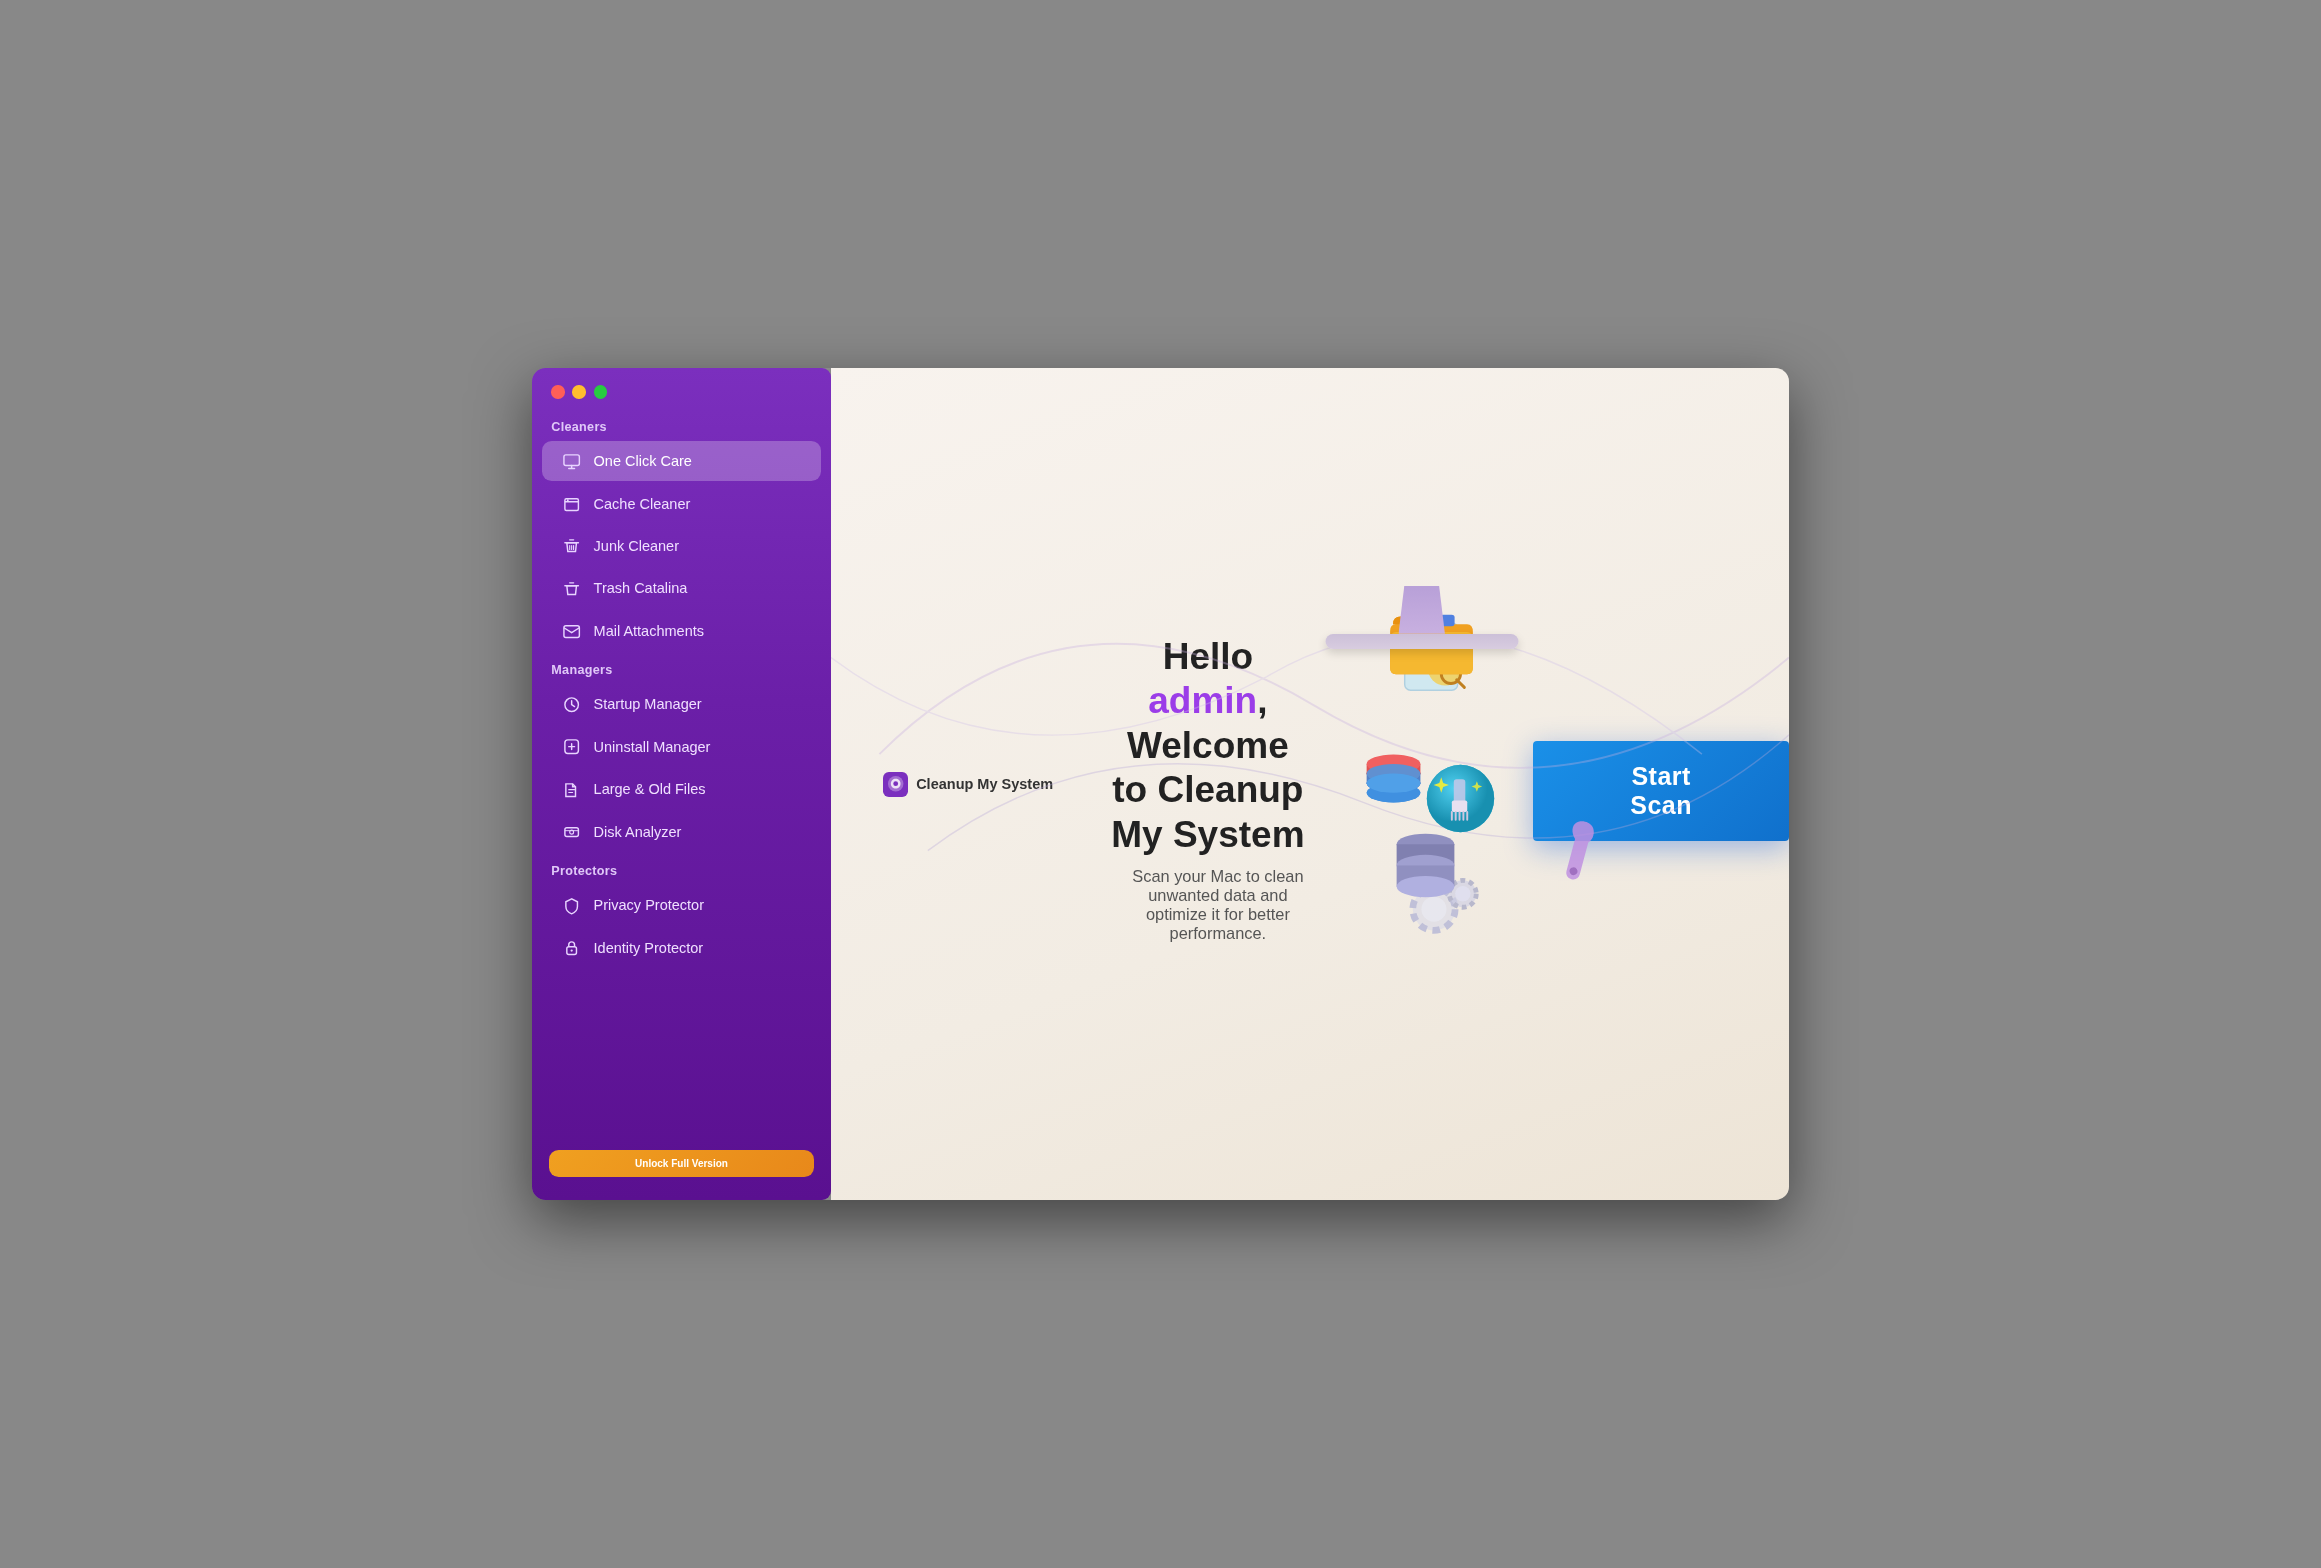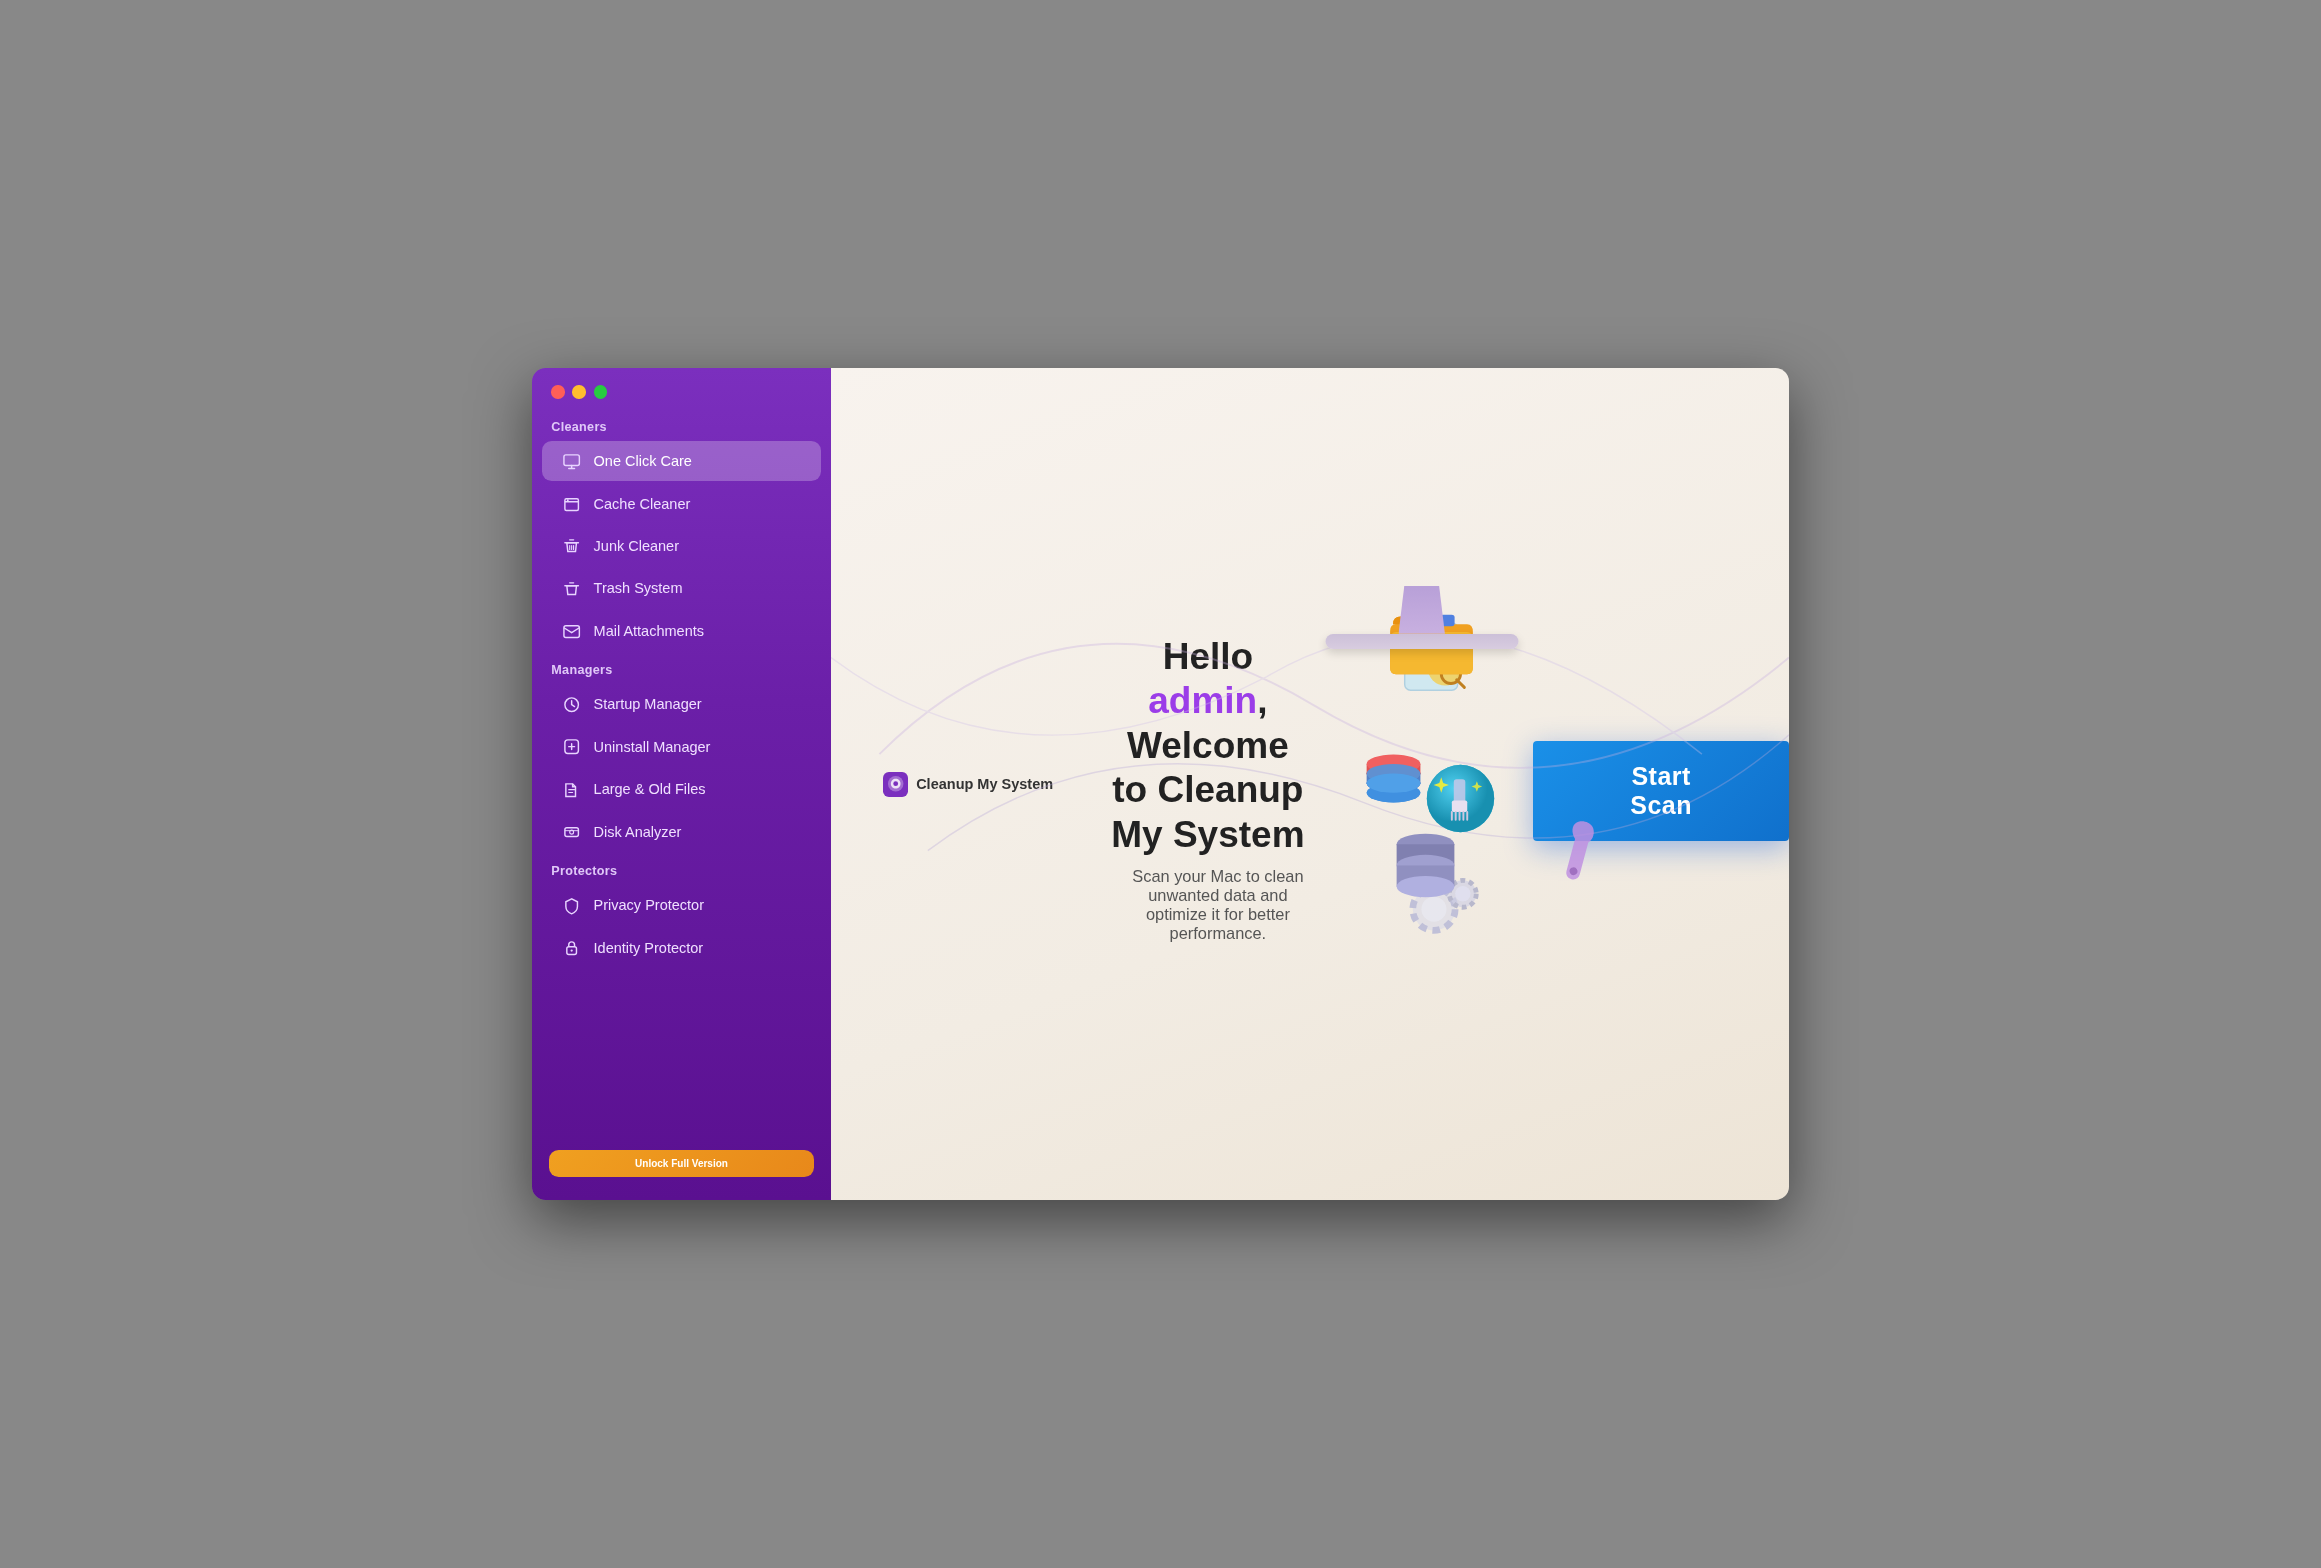--- a/index.html
+++ b/index.html
@@ -25,20 +25,21 @@
 
     
     .sidebar {
       width: 299px;
       min-width: 299px;
       background: linear-gradient(180deg, #7b2fbe 0%, #6b1fa8 40%, #5a1090 100%);
       display: flex;
       flex-direction: column;
       padding: 0;
       position: relative;
+      border-radius: 9px;
     }
 
     .titlebar-dots {
       display: flex;
       gap: 7.7px;
       padding: 17.4px 19.3px 9.7px;
     }
 
     .dot {
       width: 13.5px;
@@ -393,21 +394,21 @@
       <span>Junk Cleaner</span>
     </div>
 
     <div class="sidebar-item">
       <span class="sidebar-icon">
         <svg width="19.3" height="19.3" viewBox="0 0 20 20" fill="none">
           <path d="M5 7h10l-1 9H6L5 7z" stroke="#e8d4ff" stroke-width="1.5" fill="none"></path>
           <path d="M3 7h14M8 4h4" stroke="#e8d4ff" stroke-width="1.5" stroke-linecap="round"></path>
         </svg>
       </span>
-      <span>Trash System</span>
+      <span>Trash Catalina</span>
     </div>
 
     <div class="sidebar-item">
       <span class="sidebar-icon">
         <svg width="19.3" height="19.3" viewBox="0 0 20 20" fill="none">
           <rect x="2" y="5" width="16" height="12" rx="2" stroke="#e8d4ff" stroke-width="1.5" fill="none"></rect>
           <path d="M2 7l8 5 8-5" stroke="#e8d4ff" stroke-width="1.5"></path>
         </svg>
       </span>
       <span>Mail Attachments</span>

